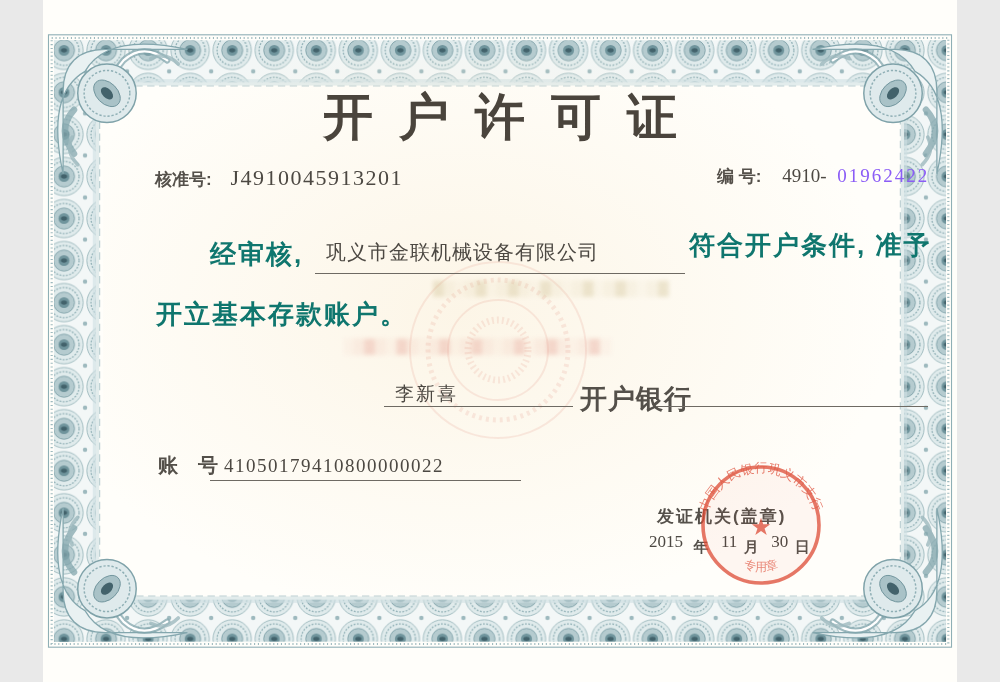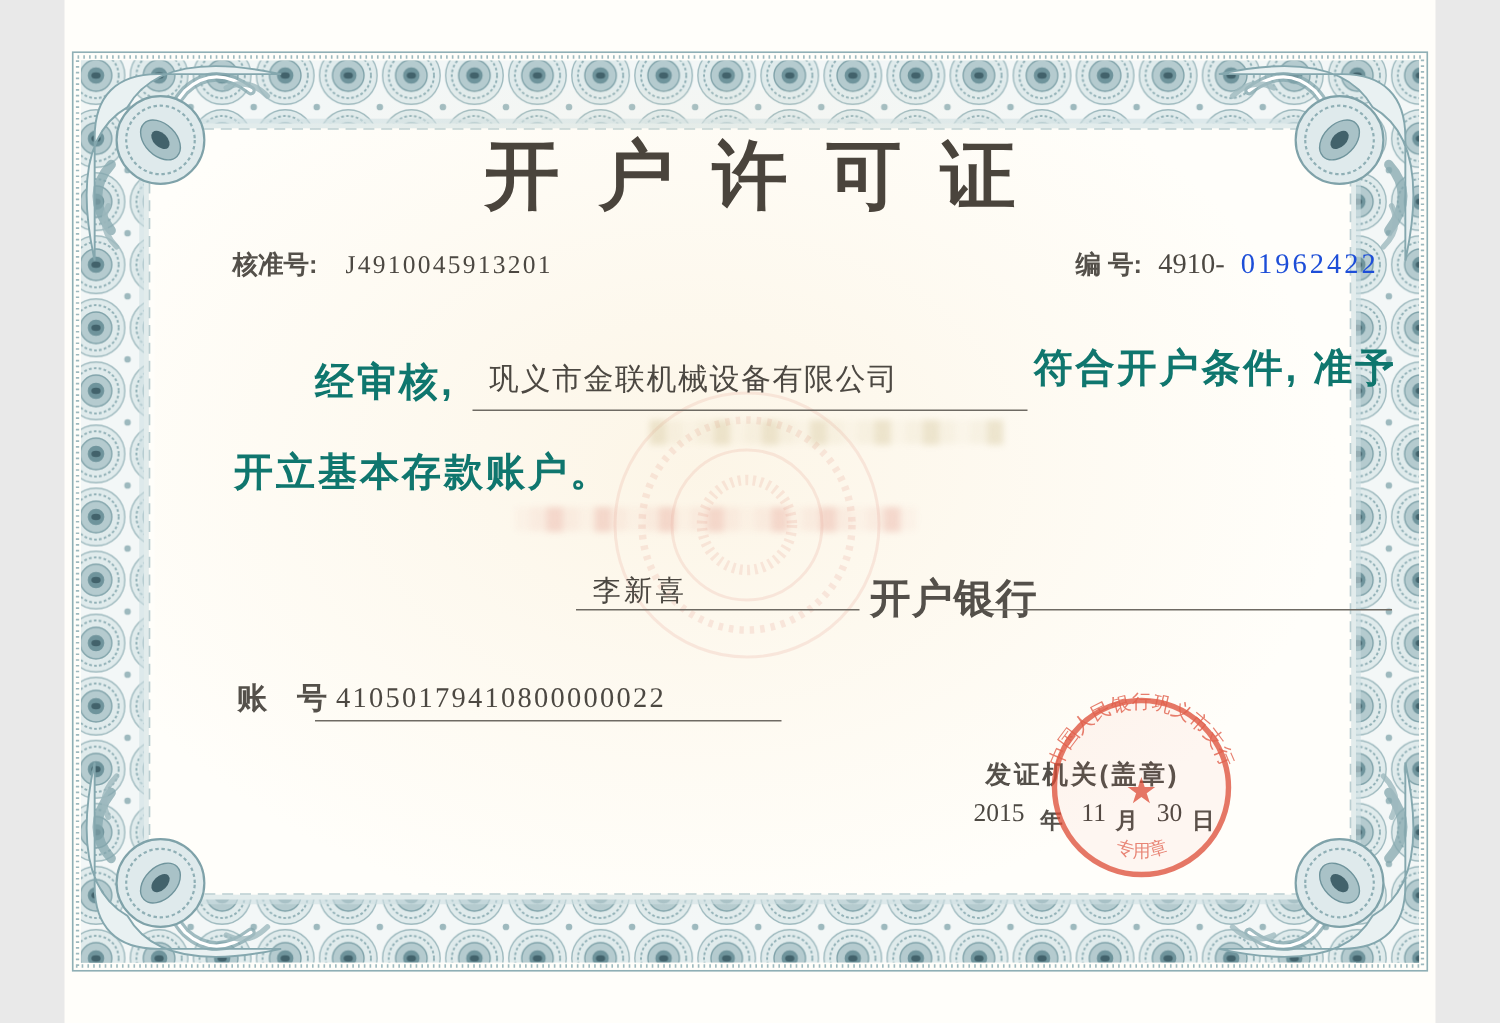--- a/index.html
+++ b/index.html
@@ -21,21 +21,21 @@
   .wm-swirl{position:absolute;opacity:.16;pointer-events:none;}
   
   .abs{position:absolute;white-space:nowrap;}
   .title{
     left:0;right:0;top:84px;text-align:center;
     font-family:"Liberation Serif",serif;font-weight:bold;
     font-size:50px;letter-spacing:26px;text-indent:26px;color:#4a443c;
   }
   .lbl{font-weight:bold;color:#54504a;}
   .val{font-family:"Liberation Serif",serif;color:#4c4842;}
-  .red{color:#1d4ed8;}
+  .red{color:#8b5cf6;}
   .uline{position:absolute;border-bottom:1.6px solid #6e6a63;}
   .big{font-size:26px;font-weight:bold;color:#0f766e;letter-spacing:2px;}
   .date-num{font-family:"Liberation Serif",serif;font-size:17px;position:relative;top:-5px;color:#4c4842;}
   .date-char{font-weight:bold;font-size:15px;color:#54504a;}
   .stamp-wrap{position:absolute;left:648px;top:455px;width:140px;height:140px;opacity:.88;}
 </style>
 </head>
 <body>
 
 <div class="stage">
@@ -98,25 +98,25 @@
       <circle cx="95" cy="95" r="30" stroke-width="7" stroke-dasharray="2 3"></circle>
     </g>
   </svg>
   <div class="wm-row wm-olive" style="left:390px;top:280px;width:320px;font-size:15px;">▓▒░▒▓░▒▓▒░▓▒░▒▓░▒▓▒░▒▓</div>
   <div class="wm-row wm-pink" style="left:300px;top:338px;width:390px;font-size:15px;">░▒▓▒░▓▒░▒▓░▒▓▒░▒▓░▒▓▒░▒▓░</div>
 
   <div class="abs title">开户许可证</div>
 
   <div class="abs" style="left:112px;top:165px;font-size:17px;">
     <span class="lbl">核准号:</span>
-    <span class="val" style="font-size:17px;letter-spacing:1.5px;margin-left:14px;margin-top:32px;">J4910045913201</span>
+    <span class="val" style="font-size:22px;letter-spacing:1.5px;margin-left:14px;margin-top:32px;">J4910045913201</span>
   </div>
   <div class="abs" style="left:674px;top:165px;font-size:17px;">
     <span class="lbl">编 号:</span>
-    <span class="val" style="font-size:19px;margin-left:6px;">4910-</span>
+    <span class="val" style="font-size:19px;margin-left:16px;">4910-</span>
     <span class="val red" style="font-size:19px;letter-spacing:2px;margin-left:6px;">01962422</span>
   </div>
 
   <div class="abs big" style="left:167px;top:237px;">经审核,</div>
   <div class="abs val" style="left:283px;top:239px;font-size:20px;letter-spacing:1px;">巩义市金联机械设备有限公司</div>
   <div class="uline" style="left:272px;top:244px;width:370px;height:29px;"></div>
   <div class="abs big" style="left:646px;top:228px;text-align:right;">符合开户条件, 准予</div>
 
   <div class="abs big" style="left:113px;top:297px;">开立基本存款账户。</div>
 

